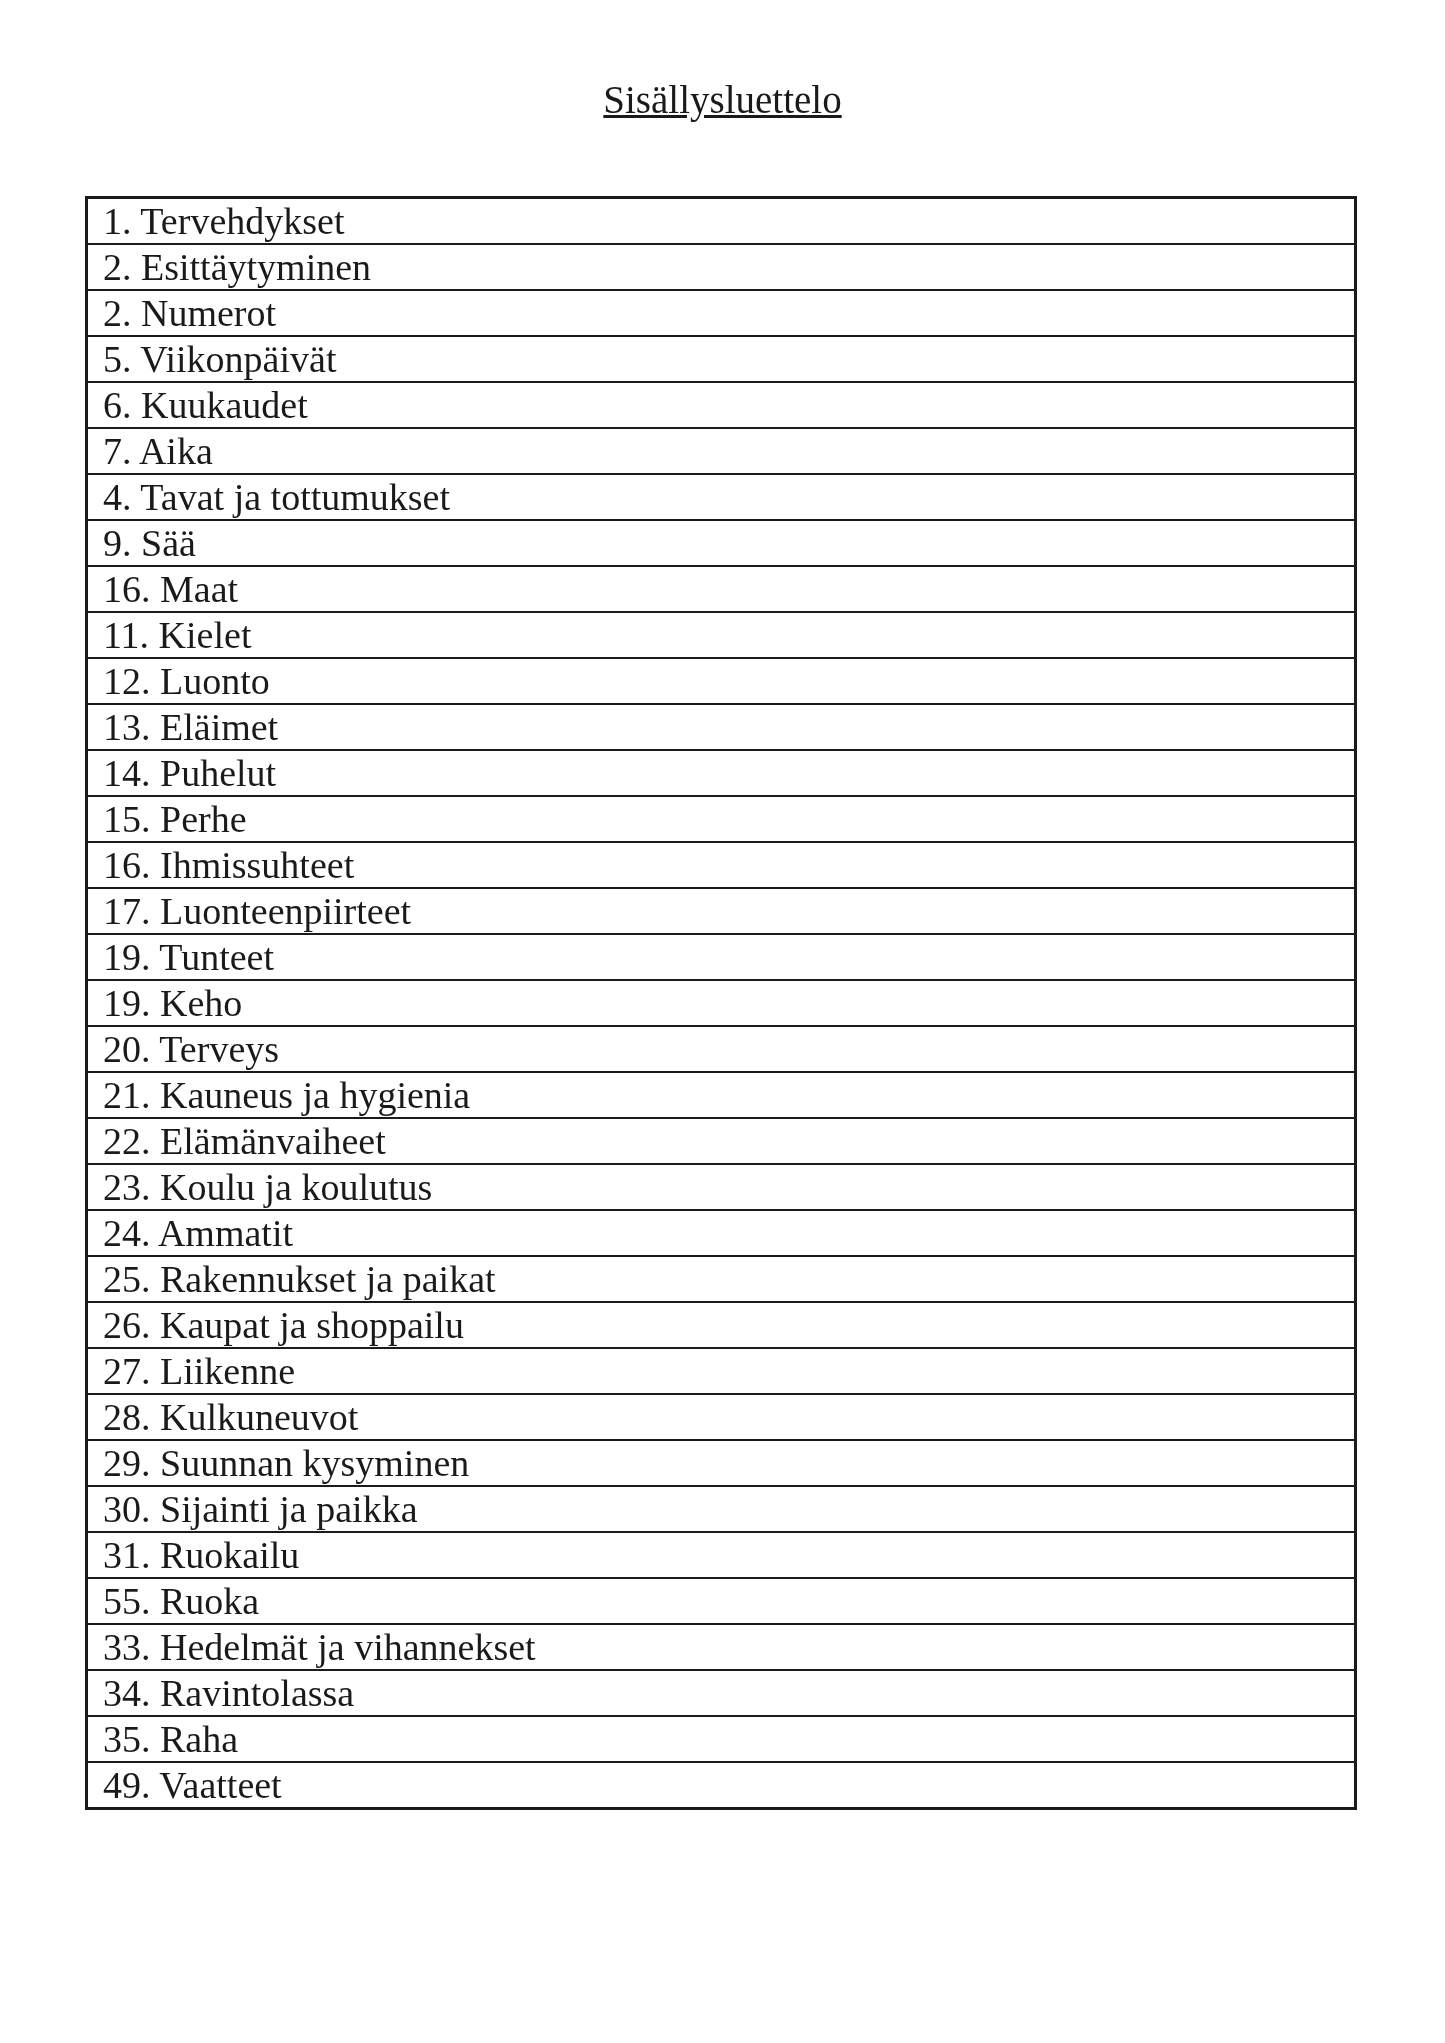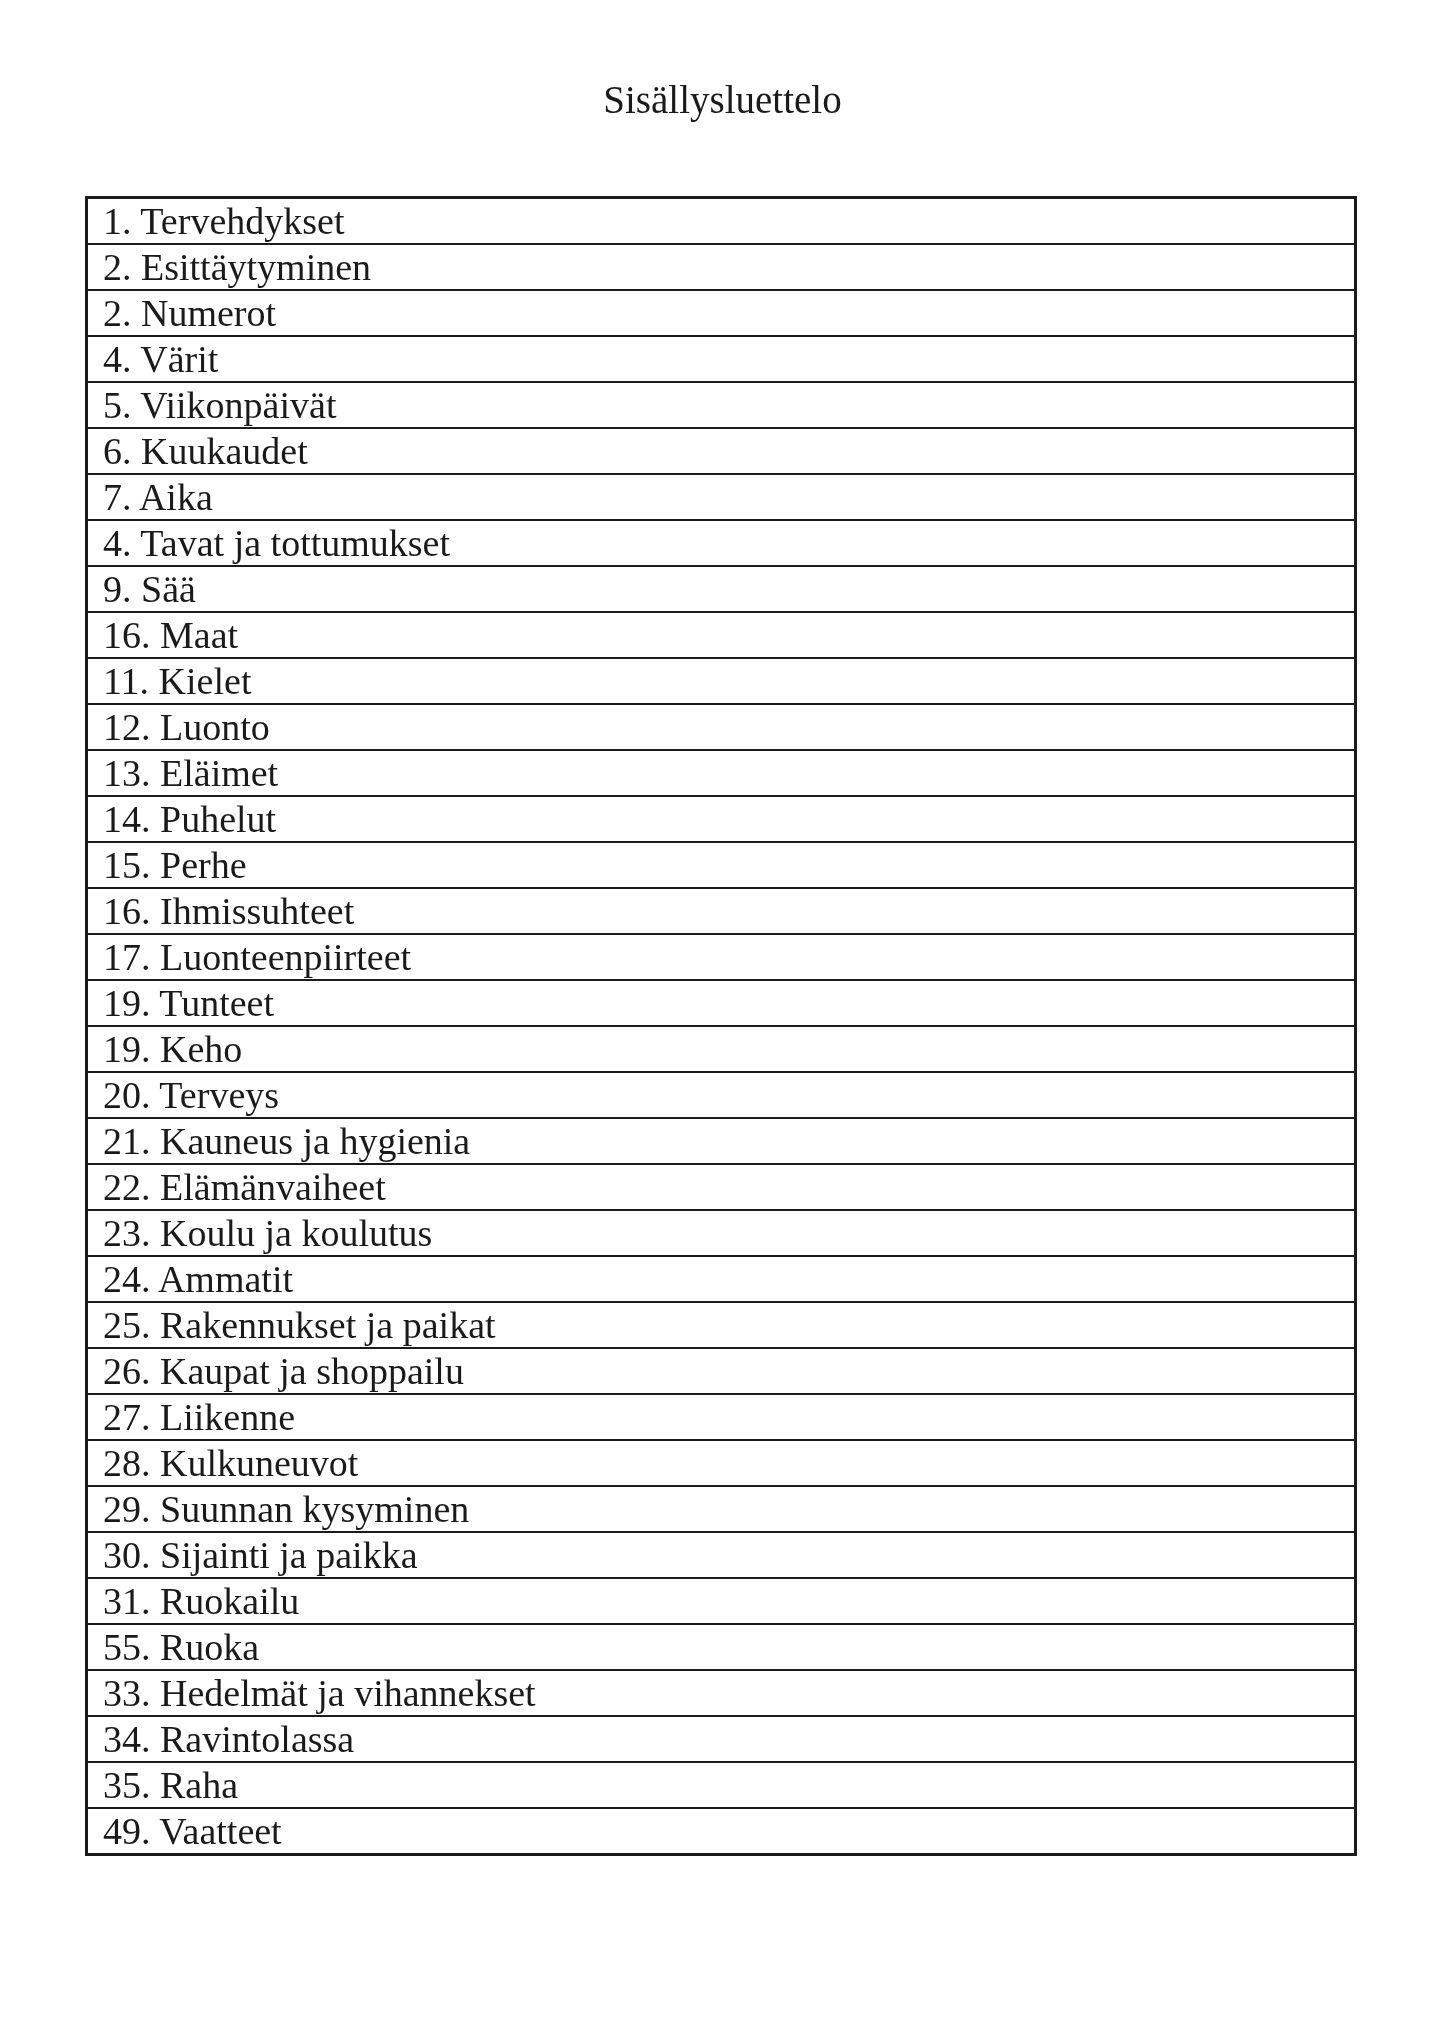--- a/index.html
+++ b/index.html
@@ -18,20 +18,21 @@
   .page-title {
     position: absolute;
     top: 80px;
     left: 0;
     width: 100%;
     text-align: center;
     font-size: 39px;
     line-height: 1;
     font-weight: normal;
     color: #1a1a1a;
+    text-decoration: underline;
   }
   table.toc {
     position: absolute;
     left: 85px;
     top: 196px;
     width: 1272px;
     border-collapse: collapse;
     border: 3px solid #1b1b1b;
     table-layout: fixed;
   }
@@ -55,23 +56,20 @@
 <table class="toc">
   <tbody>
       <tr>
         <td>1. Tervehdykset</td>
       </tr>
       <tr>
         <td>2. Esittäytyminen</td>
       </tr>
       <tr>
         <td>2. Numerot</td>
-      </tr>
-      <tr>
-        <td>4. Värit</td>
       </tr>
       <tr>
         <td>5. Viikonpäivät</td>
       </tr>
       <tr>
         <td>6. Kuukaudet</td>
       </tr>
       <tr>
         <td>7. Aika</td>
       </tr>

